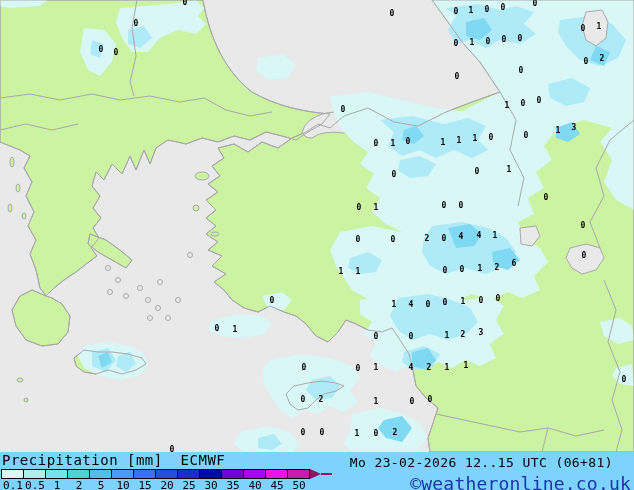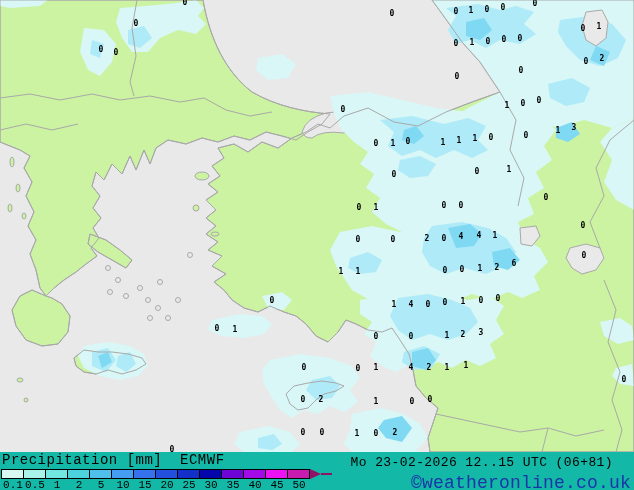--- a/index.html
+++ b/index.html
@@ -1,21 +1,21 @@
 <!DOCTYPE html>
 <html><head>
 <meta charset="utf-8">
 <style>
   html,body{margin:0;padding:0;background:#fff;}
   #frame{position:relative;width:634px;height:490px;overflow:hidden;background:#fff;
          font-family:"DejaVu Sans Mono",monospace;}
   #map-wrap{position:absolute;left:0;top:0;width:634px;height:452px;}
   svg{display:block;}
   #values-layer text{font-family:"DejaVu Sans Mono",monospace;font-size:8px;font-weight:bold;}
-  #legend{position:absolute;left:0;top:452px;width:634px;height:38px;background:#14b8a6;font-family:Liberation Mono, monospace;}
+  #legend{position:absolute;left:0;top:452px;width:634px;height:38px;background:#7dd3fc;}
   #legend-title{position:absolute;left:2px;top:0px;font-size:14px;color:#000;letter-spacing:0.5px;white-space:pre;}
   #scale-bar{position:absolute;left:2px;top:17px;display:flex;align-items:center;}
   .scale-box{width:21px;height:8px;border:1px solid #000;margin-left:-1px;}
   #scale-arrow{display:flex;align-items:center;margin-left:0px;}
   #scale-arrow-head{width:0;height:0;border-top:5px solid transparent;border-bottom:5px solid transparent;border-left:11px solid #8f1366;}
   #scale-arrow-tail{width:11px;height:2px;background:#8f1366;}
   #scale-labels{position:absolute;left:2px;top:27px;display:flex;}
   .scale-label{width:22px;text-align:center;font-size:11px;color:#000;}
   #datetime{position:absolute;right:21px;top:3px;font-size:13px;color:#000;letter-spacing:0.4px;white-space:pre;}
   #copyright{position:absolute;right:3px;top:21px;font-size:18px;letter-spacing:0.2px;}

